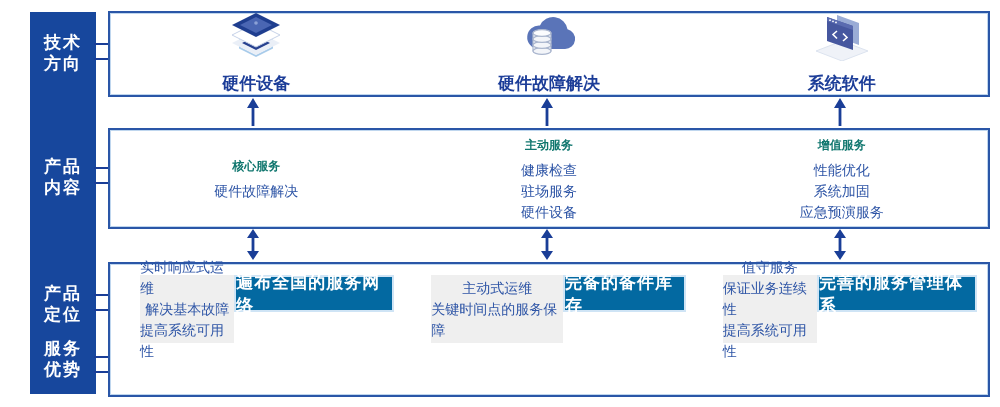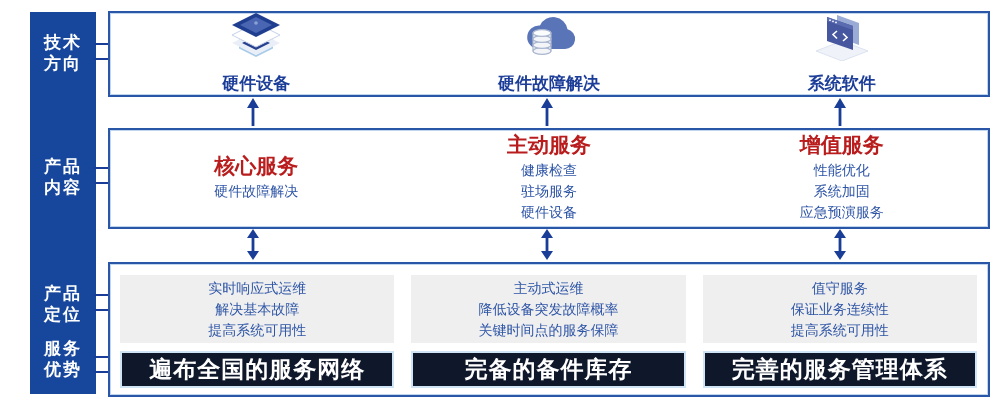--- a/index.html
+++ b/index.html
@@ -25,33 +25,33 @@
   .frame-position{ top:262px; height:135px; }
 
   
   .tech-grid { display:grid; grid-template-columns:1fr 1fr 1fr; height:100%; }
   .tech-cell { display:flex; flex-direction:column; align-items:center; justify-content:space-between; gap:4px; }
   .tech-label { color:#1C3D98; font-weight:bold; font-size:17px; }
 
   
   .content-grid { display:grid; grid-template-columns:1fr 1fr 1fr; height:100%; }
   .content-col { display:flex; flex-direction:column; align-items:center; justify-content:center; }
-  .content-title { color:#b91c1c; font-weight:bold; font-size:21px; line-height:22px; margin-bottom:4px; }
+  .content-title { color:#0f766e; font-weight:bold; font-size:12px; line-height:22px; margin-bottom:4px; }
   .content-item  { color:#2E55A6; font-size:14px; line-height:21px; }
 
   
   .position-grid { display:grid; grid-template-columns:1fr 1fr 1fr; gap:17px;
                    height:100%; padding:11px 11px 8px 10px; }
-  .position-col { display:flex; flex-direction:column; }
+  .position-col { display:flex; flex-direction:row;margin-left:20px; }
   .gray-panel { background:#EFEFEF; height:68px; display:flex; flex-direction:column;
                 align-items:center; justify-content:center; margin-bottom:8px; }
   .gray-line { color:#2E55A6; font-size:14px; line-height:21px; }
-  .adv-bar { background:#0f172a; border:2px solid #CFE4F5; height:37px;
+  .adv-bar { background:#0369a1; border:2px solid #CFE4F5; height:37px;
              display:flex; align-items:center; justify-content:center;
-             color:#ffffff; font-weight:bold; font-size:23px; letter-spacing:1px; }
+             color:#ffffff; font-weight:bold; font-size:17px; letter-spacing:1px; }
 
   
   .arrow { position:absolute; width:14px; }
   .arrow-up     { top:98px;  height:28px; }
   .arrow-double { top:229px; height:31px; }
   .ax-1 { left:246px; } .ax-2 { left:540px; } .ax-3 { left:833px; }
 
   .icon-svg { display:block; }
 </style>
 </head>
@@ -176,21 +176,20 @@
         <div class="gray-panel">
           <div class="gray-line">实时响应式运维</div>
           <div class="gray-line">解决基本故障</div>
           <div class="gray-line">提高系统可用性</div>
         </div>
         <div class="adv-bar">遍布全国的服务网络</div>
       </div>
       <div class="position-col">
         <div class="gray-panel">
           <div class="gray-line">主动式运维</div>
-          <div class="gray-line">降低设备突发故障概率</div>
           <div class="gray-line">关键时间点的服务保障</div>
         </div>
         <div class="adv-bar">完备的备件库存</div>
       </div>
       <div class="position-col">
         <div class="gray-panel">
           <div class="gray-line">值守服务</div>
           <div class="gray-line">保证业务连续性</div>
           <div class="gray-line">提高系统可用性</div>
         </div>

